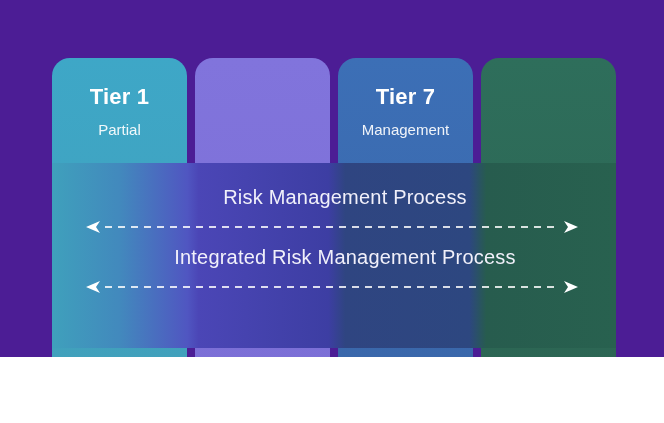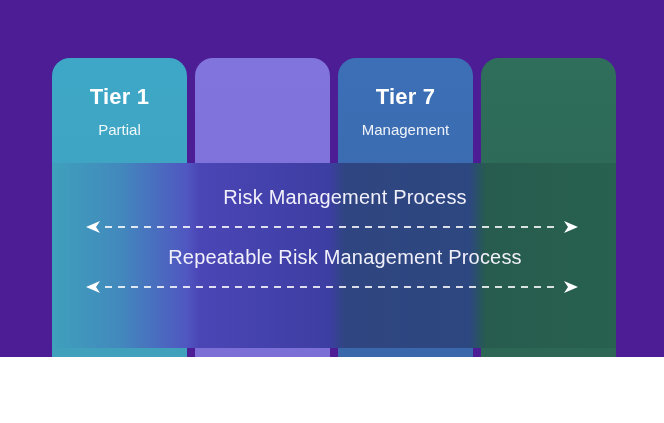--- a/index.html
+++ b/index.html
@@ -123,21 +123,21 @@
       <div class="arrow-row row-1">
         <svg class="arrowhead" width="14" height="12" viewBox="0 0 14 12">
           <polygon points="14,0 0,6 14,12 10,6" fill="#ffffff"></polygon>
         </svg>
         <div class="dash-line"></div>
         <svg class="arrowhead" width="14" height="12" viewBox="0 0 14 12">
           <polygon points="0,0 14,6 0,12 4,6" fill="#ffffff"></polygon>
         </svg>
       </div>
 
-      <div class="band-text row-2">Repeatable Risk Management Process</div>
+      <div class="band-text row-2">Integrated Risk Management Process</div>
 
       <div class="arrow-row row-2">
         <svg class="arrowhead" width="14" height="12" viewBox="0 0 14 12">
           <polygon points="14,0 0,6 14,12 10,6" fill="#ffffff"></polygon>
         </svg>
         <div class="dash-line"></div>
         <svg class="arrowhead" width="14" height="12" viewBox="0 0 14 12">
           <polygon points="0,0 14,6 0,12 4,6" fill="#ffffff"></polygon>
         </svg>
       </div>

